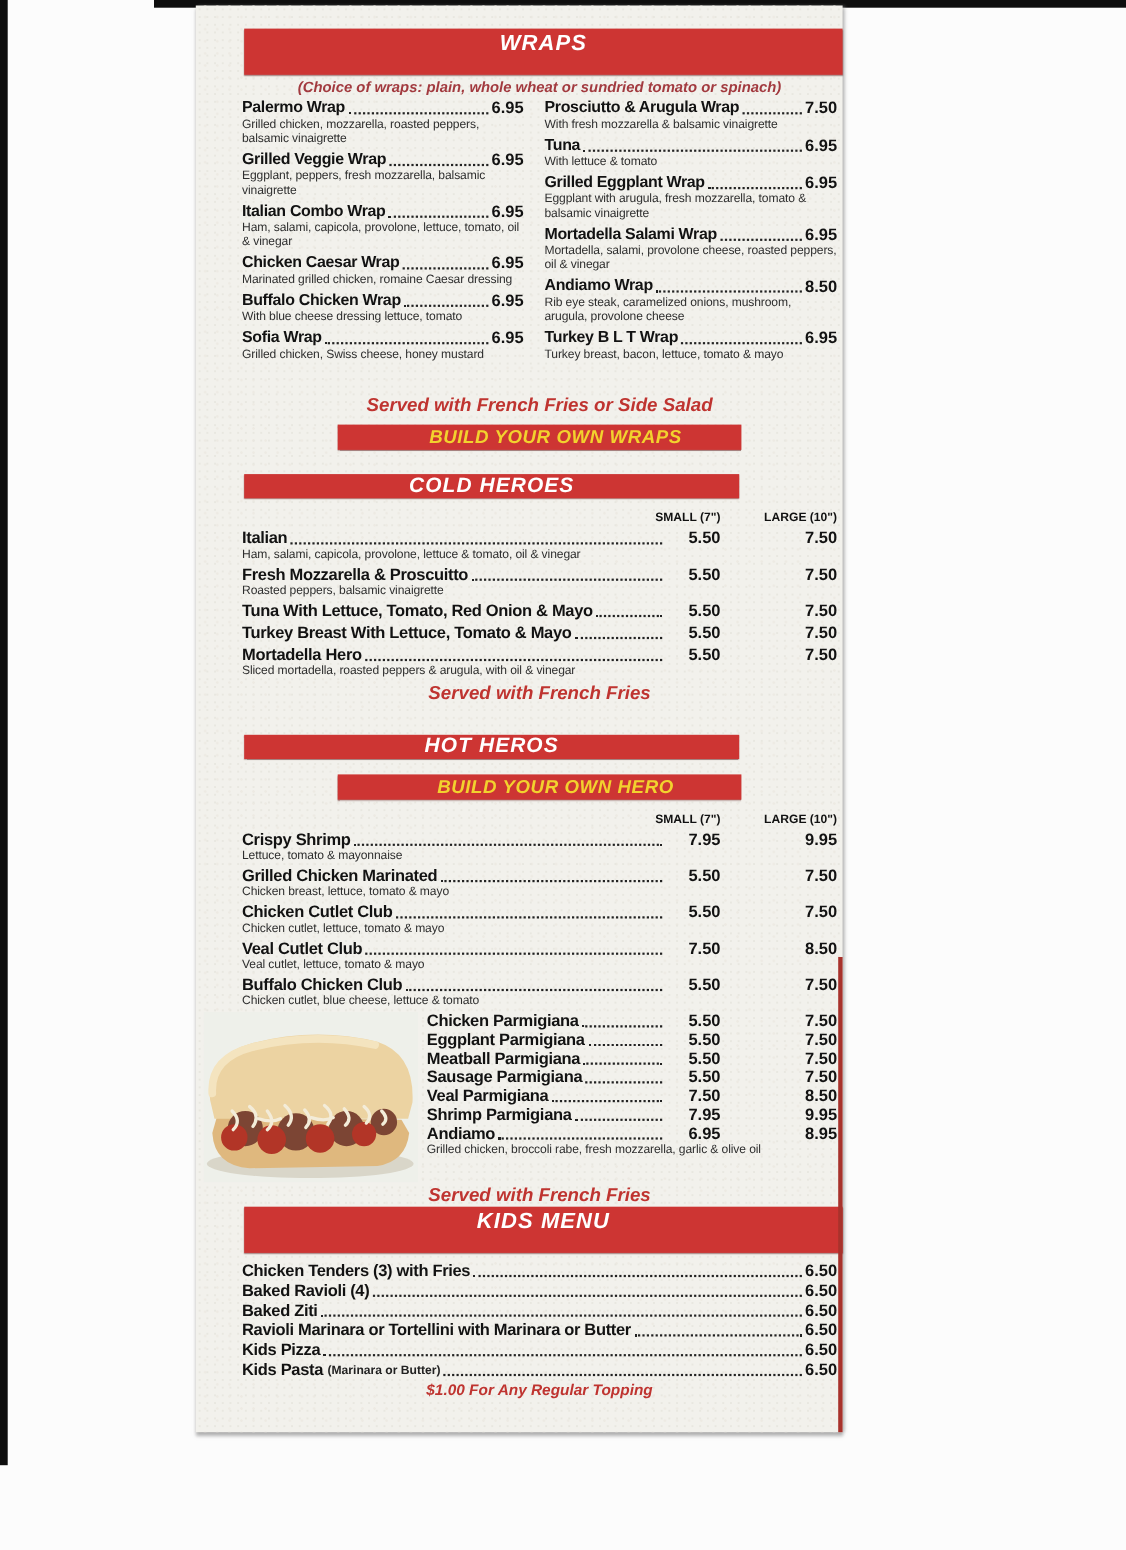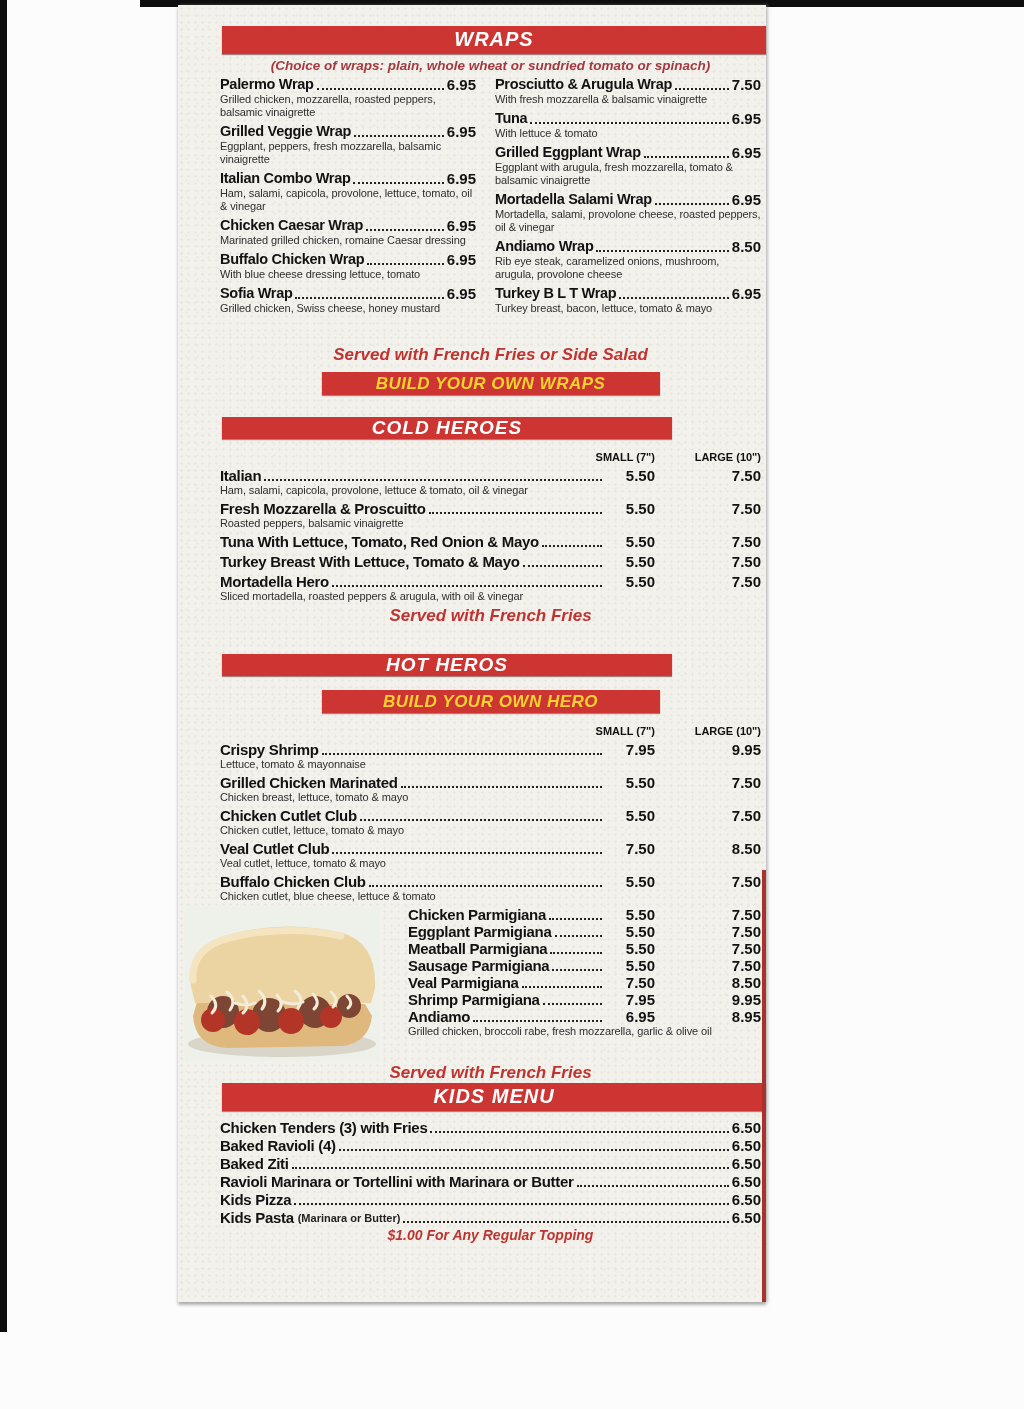--- a/index.html
+++ b/index.html
@@ -9,23 +9,23 @@
   .paper{position:absolute;left:178px;top:5px;width:588px;height:1297px;box-sizing:border-box;
          padding:0 5px 0 42px;background-color:#f2f1ec;
          background-image:radial-gradient(#e8e7e0 1px, transparent 1.3px),
                           radial-gradient(#edeae3 1px, transparent 1.3px);
          background-size:7px 7px,11px 11px;background-position:0 0,3px 5px;
          box-shadow:0 3px 3px rgba(120,120,120,.55), 2px 0 3px rgba(160,160,160,.45);}
   .red-edge{position:absolute;right:0;top:865px;width:4px;height:432px;background:#a8322c;}
   
   .band{background:#cd3533;color:#fff;font-weight:bold;font-style:italic;text-align:center;
         box-shadow:0 1px 1px rgba(90,20,20,.5);}
-  .band-full{height:28px;line-height:27px;font-size:20px;margin-left:2px;margin-right:-5px;margin-top:21px;letter-spacing:1px;}
+  .band-full{height:42px;line-height:27px;font-size:20px;margin-left:2px;margin-right:-5px;margin-top:21px;letter-spacing:1px;}
   .band-mid{height:22px;line-height:22px;font-size:19px;width:450px;margin-left:2px;letter-spacing:1px;}
-  .band-build{height:23px;line-height:23px;font-size:17px;width:338px;margin:11px auto 0;color:#f2d22e;letter-spacing:.5px;}
+  .band-build{height:23px;line-height:23px;font-size:17px;width:338px;margin:11px auto 0;color:#f2d22e;letter-spacing:.5px;padding-left:29px;}
   .band-kids{margin-top:4px;}
   .subtitle{margin-top:4px;text-align:center;font-weight:bold;font-style:italic;font-size:13.5px;color:#a23a3f;}
   .served{text-align:center;font-weight:bold;font-style:italic;font-size:17px;color:#bf3430;height:16px;}
   .served-wraps{margin-top:26px;}
   .footnote{margin-top:1px;text-align:center;font-weight:bold;font-style:italic;font-size:14px;color:#bf3430;}
   
   .row{display:flex;align-items:flex-end;}
   .nm{font-weight:bold;font-size:15px;line-height:17px;color:#121212;letter-spacing:-.3px;white-space:nowrap;}
   .leader{flex:1 1 auto;border-bottom:2px dotted #222;margin:0 3px 3px;min-width:8px;}
   .pr{font-weight:bold;font-size:15px;line-height:17px;color:#121212;}
@@ -41,21 +41,21 @@
   
   .size-head{display:flex;justify-content:flex-end;margin-top:12px;font-weight:bold;font-size:11px;color:#111;height:12px;line-height:12px;}
   .sh-sm{text-align:right;}
   .sh-lg{width:106px;text-align:right;}
   .hero-list{margin-top:4px;}
   .hitem{margin-bottom:3px;}
   .mt-cold{margin-top:22px;}
   .mt-hot{margin-top:32px;}
   .mt-buildhero{margin-top:14px;}
   
-  .hot-bottom{display:flex;align-items:flex-start;gap:20px;}
+  .hot-bottom{display:flex;align-items:flex-start;}
   .photo{width:195px;height:155px;margin-left:-35px;flex:0 0 auto;}
   .parm{flex:1;margin-left:8px;}
   .pitem .row .nm{line-height:16.5px;}
   .pitem .leader{margin-bottom:3px;}
   .served-hot{margin-top:2px;}
   
   .kids-list{margin-top:7px;}
   .krow{display:flex;align-items:flex-end;height:18px;text-align:right;}
   .knote{font-weight:bold;font-size:11px;line-height:15px;color:#222;margin-left:4px;white-space:nowrap;}
 </style>

